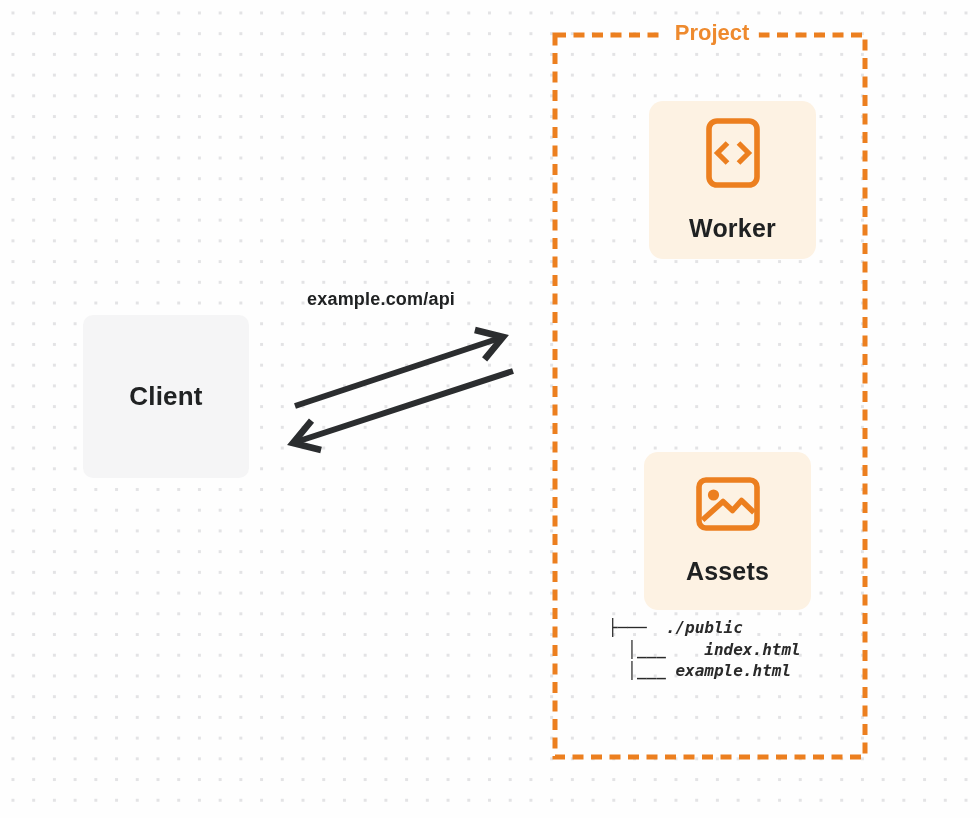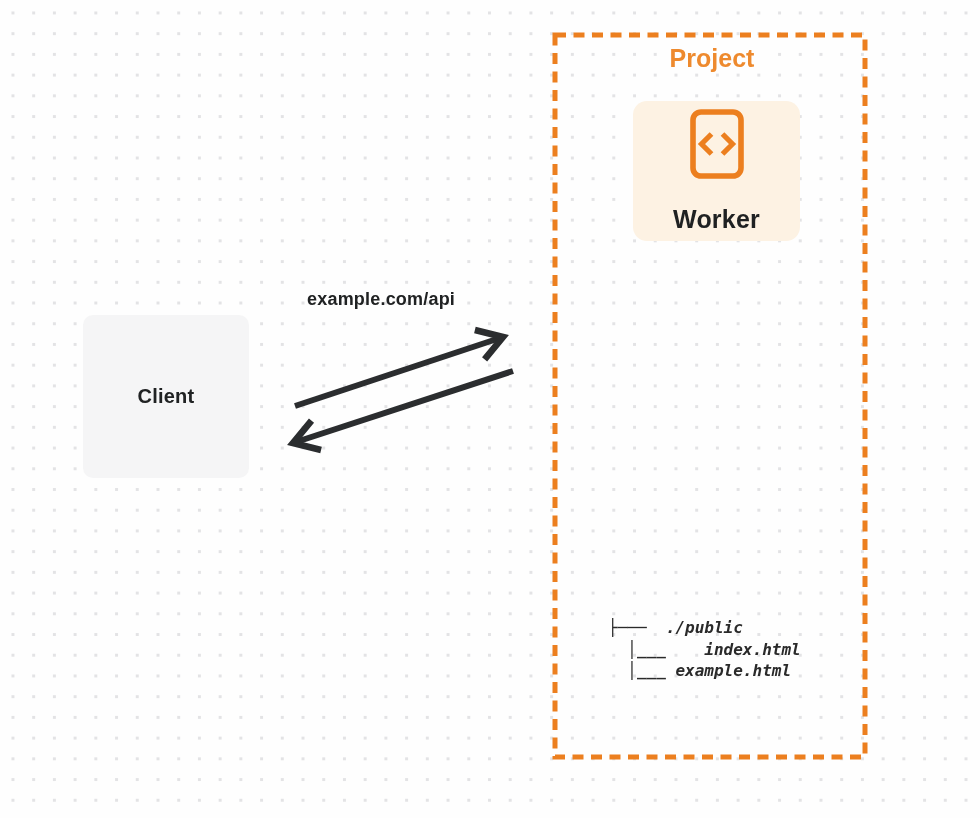--- a/index.html
+++ b/index.html
@@ -26,57 +26,57 @@
     left: 83px; top: 315px;
     width: 166px; height: 163px;
     background: #F5F5F6;
     border-radius: 10px;
     display: flex;
     align-items: center;
     justify-content: center;
     z-index: 2;
   }
   .client-box .node-label {
-    font-size: 20px;
+    font-size: 26px;
     font-weight: 700;
     letter-spacing: 0.2px;
   }
   .request-label {
     position: absolute;
     left: 307px; top: 289px;
     font-size: 18px;
     font-weight: 700;
     letter-spacing: 0.2px;
     z-index: 2;
     text-align: right;
   }
   .project-label {
     position: absolute;
     left: 712px; top: 20px;
     transform: translateX(-50%);
-    font-size: 25px;
+    font-size: 22px;
     font-weight: 700;
     color: #EE8A2E;
     background: #FEFEFE;
     padding: 0 9px;
     z-index: 3;
     white-space: nowrap;
-    margin-top: 24px;
   }
   .card {
     position: absolute;
-    width: 167px; height: 140px;
+    width: 167px; height: 158px;
     background: #FDF2E3;
     border-radius: 14px;
     display: flex;
     flex-direction: column;
     align-items: center;
     justify-content: center;
     gap: 26px;
     z-index: 2;
+    margin-left: 16px;
   }
   .card-worker { left: 633px; top: 101px; }
   .card-assets { left: 628px; top: 452px; }
   .card-label {
     font-size: 25px;
     font-weight: 700;
     letter-spacing: 0.2px;
     color: #1F2122;
   }
   .icon-wrap { display: flex; align-items: center; justify-content: center; }
@@ -122,16 +122,26 @@
     <span class="icon-wrap">
       <svg width="54" height="70" viewBox="0 0 54 70" aria-hidden="true">
         <rect x="3" y="3" width="48" height="64" rx="8" fill="none" stroke="#EC7F1F" stroke-width="5.6"></rect>
         <path d="M21.5 25 L11.5 35 L21.5 45" fill="none" stroke="#EC7F1F" stroke-width="5.2" stroke-linejoin="miter"></path>
         <path d="M32.5 25 L42.5 35 L32.5 45" fill="none" stroke="#EC7F1F" stroke-width="5.2" stroke-linejoin="miter"></path>
       </svg>
     </span>
     <span class="card-label">Worker</span>
   </div>
 
+  <div class="card card-assets">
+    <span class="icon-wrap">
+      <svg width="64" height="54" viewBox="0 0 64 54" aria-hidden="true">
+        <rect x="3" y="3" width="58" height="48" rx="7" fill="none" stroke="#EC7F1F" stroke-width="5.6"></rect>
+        <circle cx="17.5" cy="18" r="5.6" fill="#EC7F1F"></circle>
+        <path d="M6.5 43 L27 24.5 L36.5 33.5 L45.5 23.5 L58 35.5" fill="none" stroke="#EC7F1F" stroke-width="5.6" stroke-linejoin="round"></path>
+      </svg>
+    </span>
+    <span class="card-label">Assets</span>
+  </div>
 
   <pre class="file-tree"><span>├───  ./public</span><span>  │___    index.html</span><span>  │___ example.html</span></pre>
 
 </div>
 
 </body></html>

